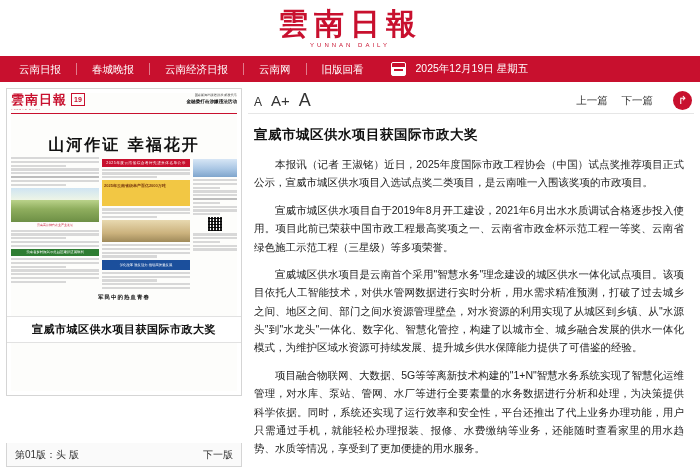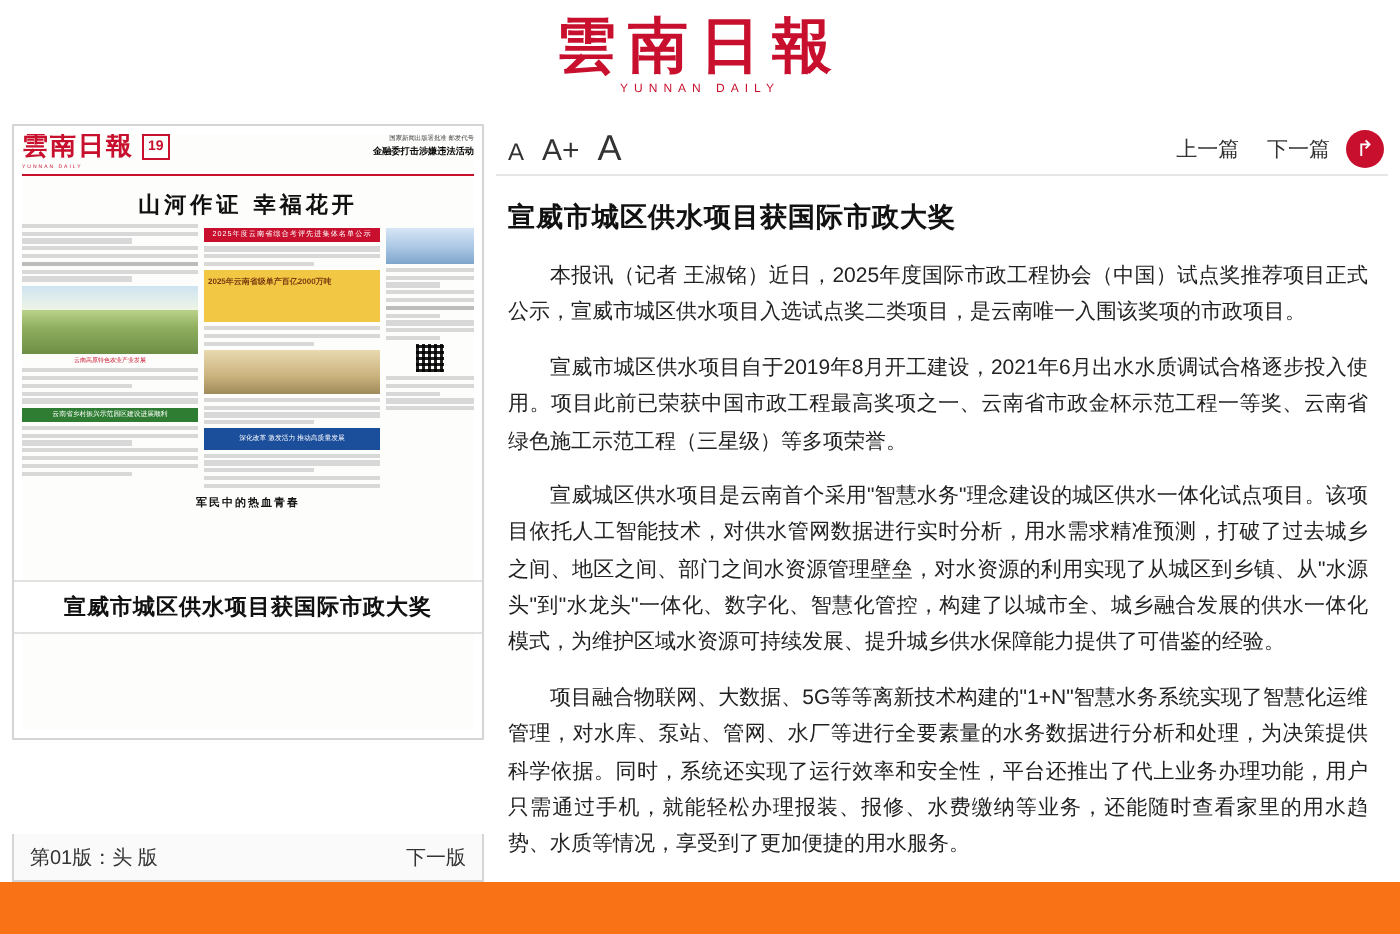--- a/index.html
+++ b/index.html
@@ -151,25 +151,25 @@
     text-align: right;
     font-size: 3.2px;
     color: #444;
     max-width: 96px;
     line-height: 1.3;
   }
   .pp-toptext .hl { color: #000; font-weight: bold; font-size: 4.6px; display:block; margin-top:2px;}
   .pp-headline {
     text-align: center;
     font-family: "DejaVu Serif", serif;
-    font-size: 11px;
+    font-size: 16px;
     font-weight: bold;
     color: #111;
     letter-spacing: 2px;
-    margin: 8px 0 2px 0;
+    margin: 21px 0 2px 0;
   }
   .pp-cols {
     display: flex;
     gap: 3px;
     margin-top: 2px;
   }
   .pp-col { flex: 1; }
   .pp-col.narrow { flex: 0 0 44px; }
   .pp-tline {
     height: 2.2px;
@@ -299,21 +299,21 @@
     gap: 9px;
     color: #333;
   }
   .fs1 { font-size: 12px; cursor: pointer; }
   .fs2 { font-size: 15px; cursor: pointer; }
   .fs3 { font-size: 18px; cursor: pointer; }
   .tools-spacer { flex: 1; }
   .prevnext {
     font-size: 10.5px;
     color: #333;
-    margin-right: 8px;
+    margin-right: 20px;
     cursor: pointer;
   }
   .prevnext .sep { display: inline-block; width: 8px; }
   .round-btn {
     width: 19px; height: 19px;
     border-radius: 50%;
     background: #c8102e;
     color: #fff;
     font-size: 11px;
     display: flex; align-items: center; justify-content: center;
@@ -346,20 +346,34 @@
 
 <div id="page">
 
   <div class="masthead">
     <div class="logo-wrap">
       <div class="logo-cn">雲南日報</div>
       <div class="logo-en">YUNNAN DAILY</div>
     </div>
   </div>
 
+  <div class="navbar">
+    <div class="nav-item">云南日报</div>
+    <div class="nav-sep"></div>
+    <div class="nav-item">春城晚报</div>
+    <div class="nav-sep"></div>
+    <div class="nav-item">云南经济日报</div>
+    <div class="nav-sep"></div>
+    <div class="nav-item">云南网</div>
+    <div class="nav-sep"></div>
+    <div class="nav-item">旧版回看</div>
+    <div class="cal-icon"></div>
+    <div class="nav-date">2025年12月19日 星期五</div>
+    <div class="nav-spacer"></div>
+  </div>
 
   <div class="content">
 
     <div class="left-pane">
       <div class="paper-frame">
         <div class="paper-inner">
 
           <div class="pp-top">
             <div>
               <div class="pp-logo">雲南日報</div>

